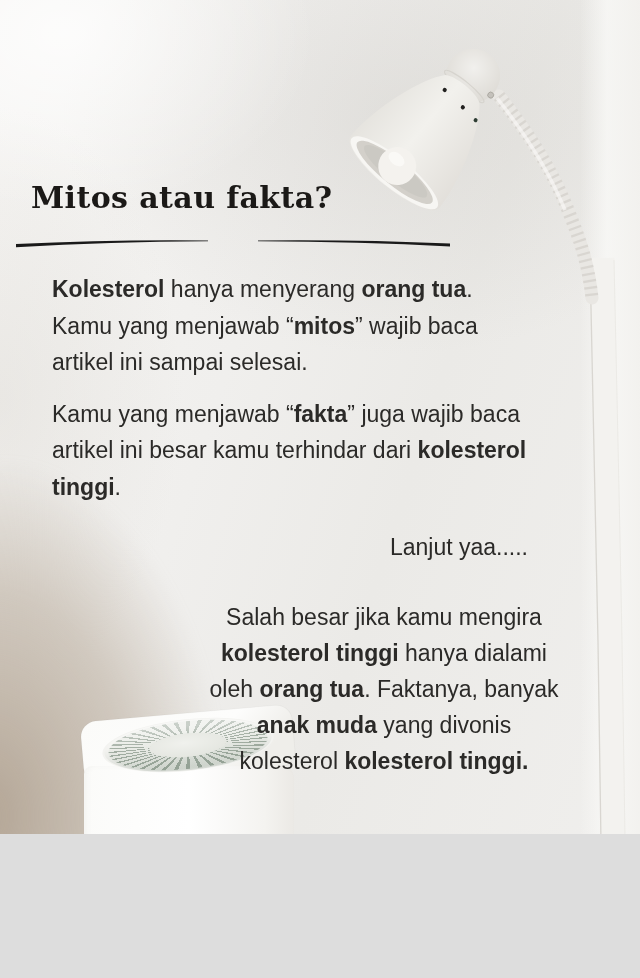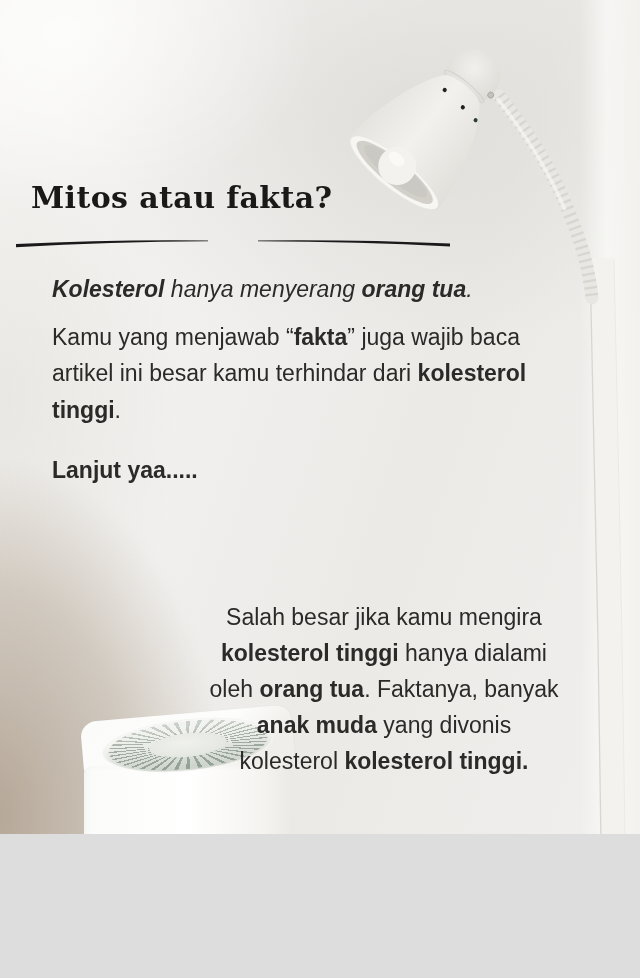--- a/index.html
+++ b/index.html
@@ -41,24 +41,24 @@
   .grille-center{position:absolute;left:50%;top:50%;width:78px;height:78px;margin:-39px 0 0 -39px;border-radius:50%;
     background:radial-gradient(circle at 45% 40%,#f0f1ed 0%,#e5e7e1 70%,#dee1da 100%);}
 
   
   .page-title{position:absolute;left:31px;top:160px;
     font-family:"DejaVu Serif","Liberation Serif",serif;font-weight:700;
     font-size:30px;letter-spacing:0.4px;color:var(--title-color,#1b1917);}
   .body-col{position:absolute;left:52px;top:271px;width:476px;
     font-size:23px;line-height:36.5px;color:var(--text-color,#2b2a28);}
   .para{margin:0;}
-  .para-1{margin-bottom:11px;font-style:italic;}
+  .para-1{}
   .para-2{margin-bottom:15px;}
   .para-3{margin-bottom:24px;}
-  .interlude{font-weight:700;text-align:left;}
+  .interlude{font-weight:400;text-align:right;}
   .para-right{position:absolute;right:46px;top:599px;width:420px;text-align:center;
     font-size:23px;line-height:36px;color:var(--text-color,#2b2a28);}
   .line b{font-weight:700;}
 </style>
 </head>
 <body>
 
 <div class="canvas">
 
   <div class="bg-layer bg-soft-dark"></div>
@@ -134,20 +134,24 @@
     <div class="purifier-dots"></div>
     <div class="purifier-dots-fade"></div>
   </div>
 
   <h1 class="page-title">Mitos atau fakta?</h1>
 
   <div class="body-col">
     <div class="para para-1">
         <div class="line"><b>Kolesterol</b><span> hanya menyerang </span><b>orang tua</b><span>.</span></div>
       </div>
+    <div class="para para-2">
+        <div class="line"><span>Kamu yang menjawab “</span><b>mitos</b><span>” wajib baca</span></div>
+        <div class="line"><span>artikel ini sampai selesai.</span></div>
+      </div>
     <div class="para para-3">
         <div class="line"><span>Kamu yang menjawab “</span><b>fakta</b><span>” juga wajib baca</span></div>
         <div class="line"><span>artikel ini besar kamu terhindar dari </span><b>kolesterol</b></div>
         <div class="line"><b>tinggi</b><span>.</span></div>
       </div>
     <div class="para interlude">Lanjut yaa.....</div>
   </div>
 
   <div class="para-right">
       <div class="line"><span>Salah besar jika kamu mengira</span></div>

